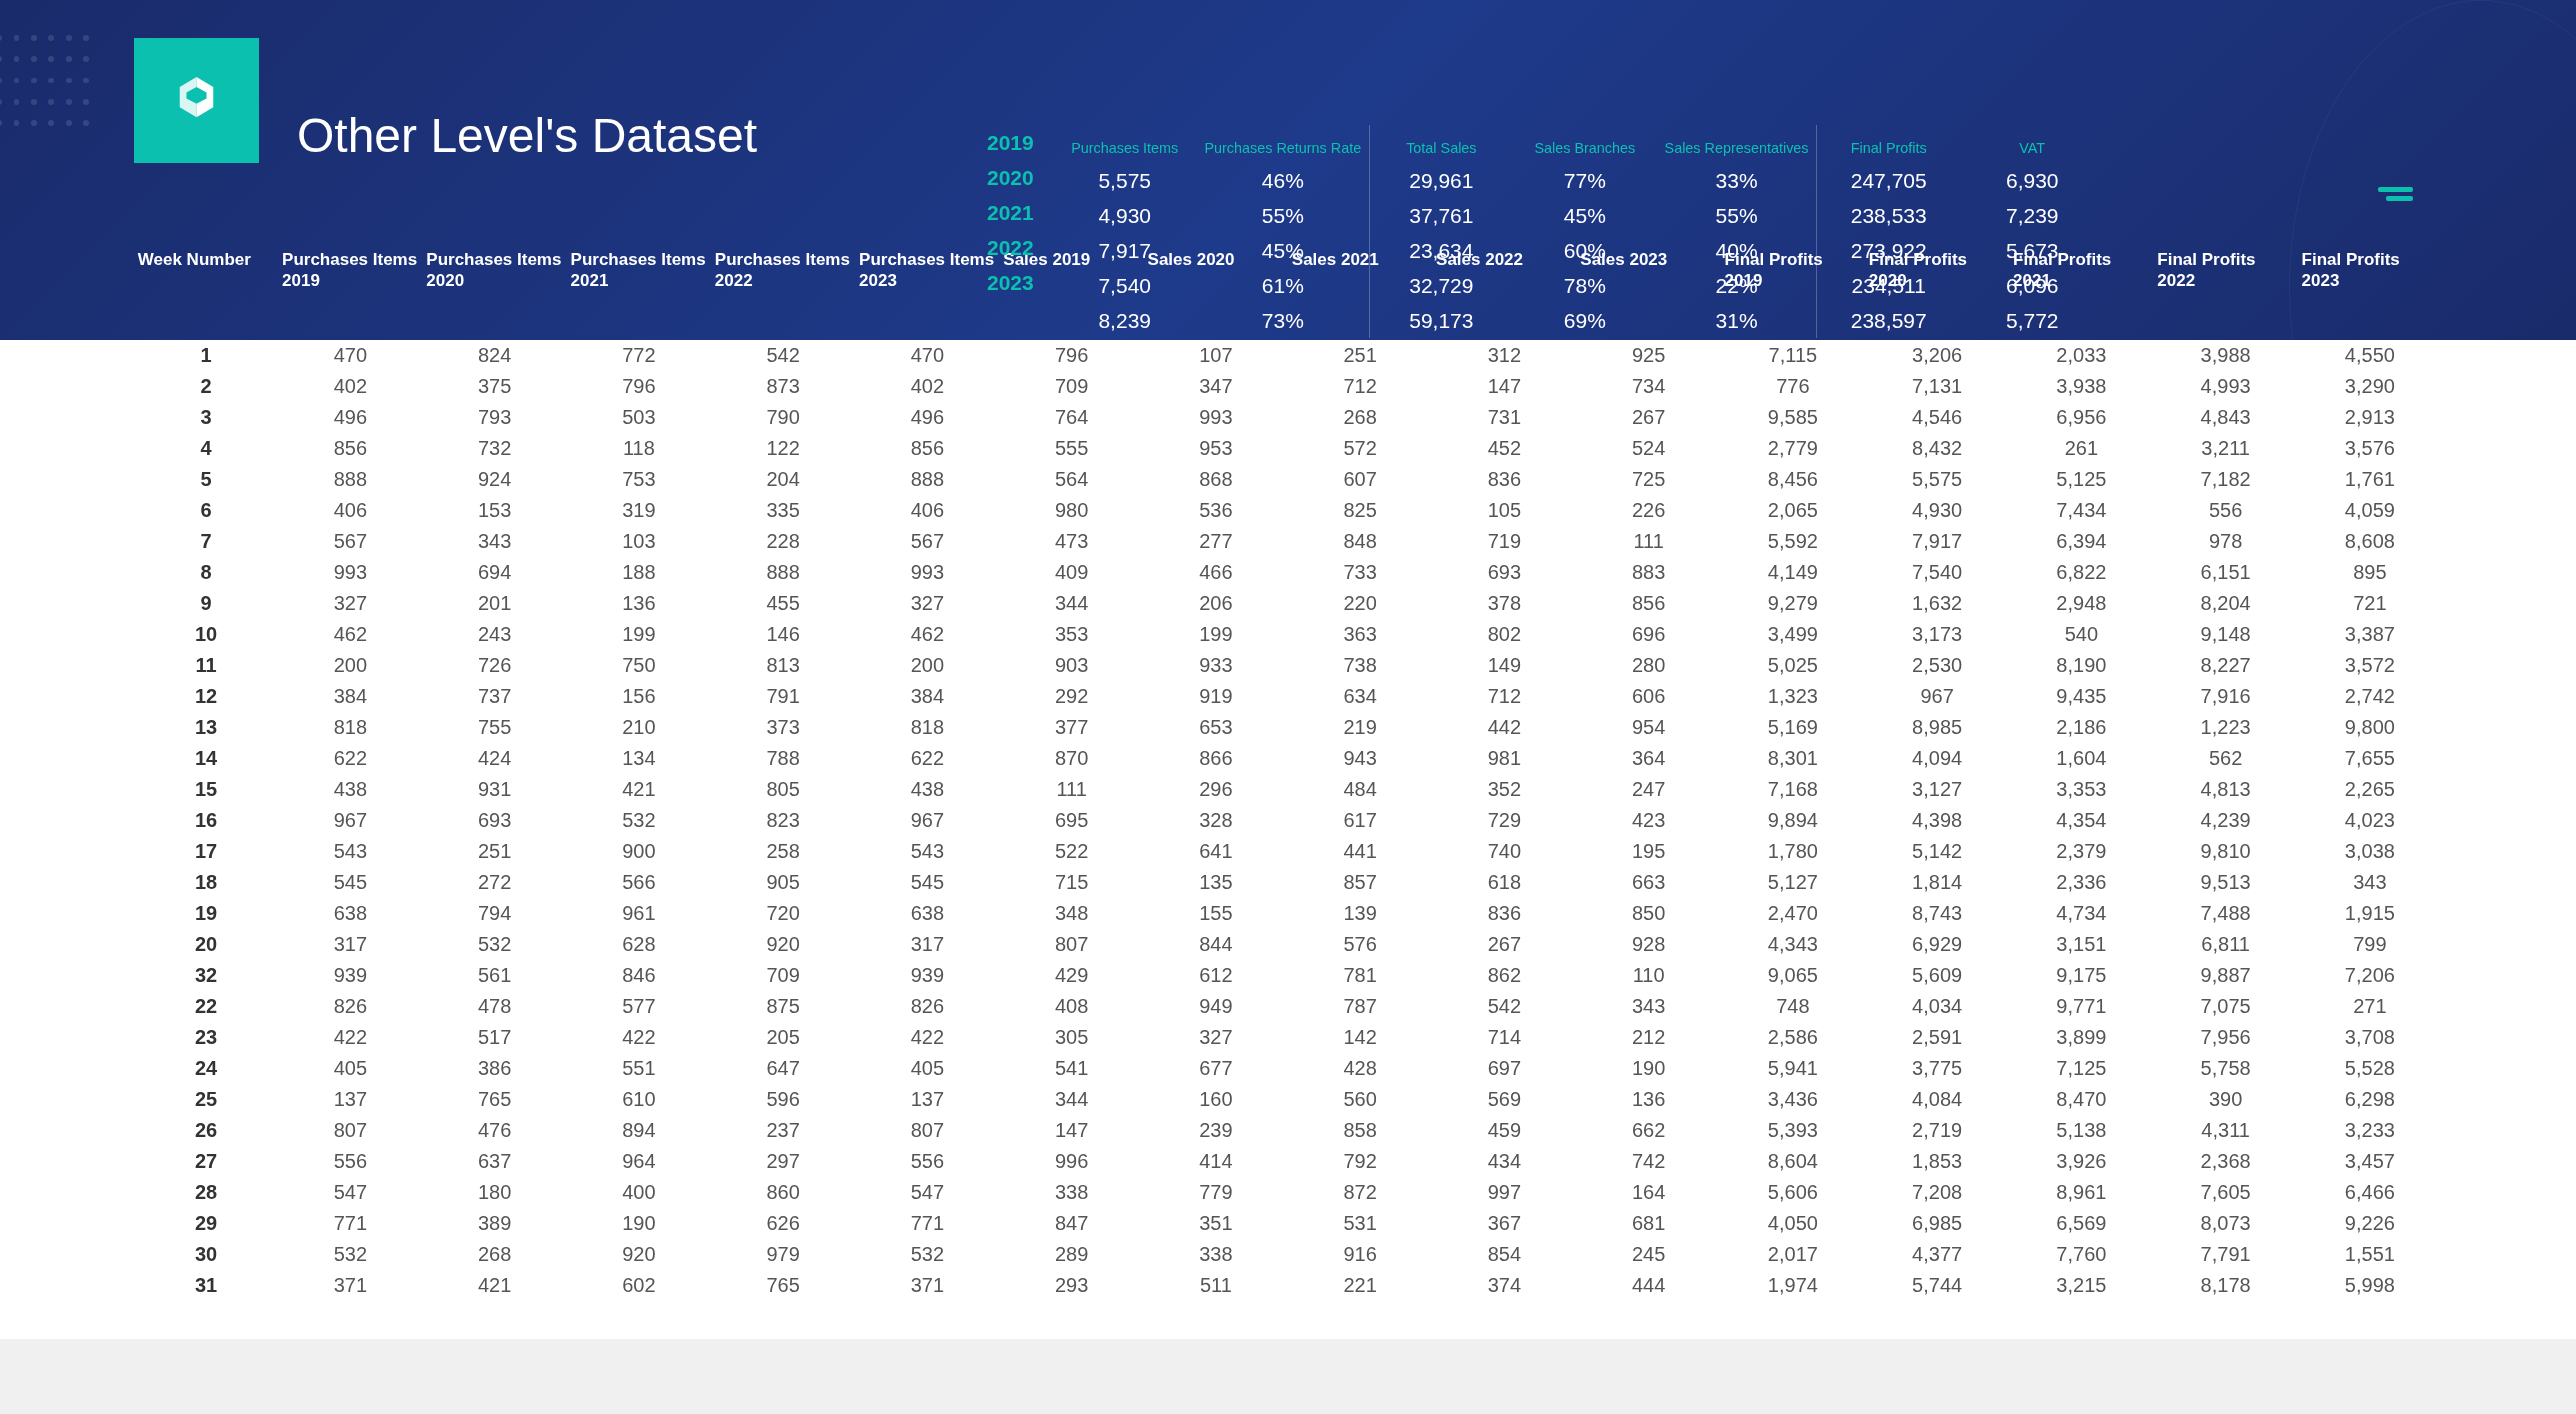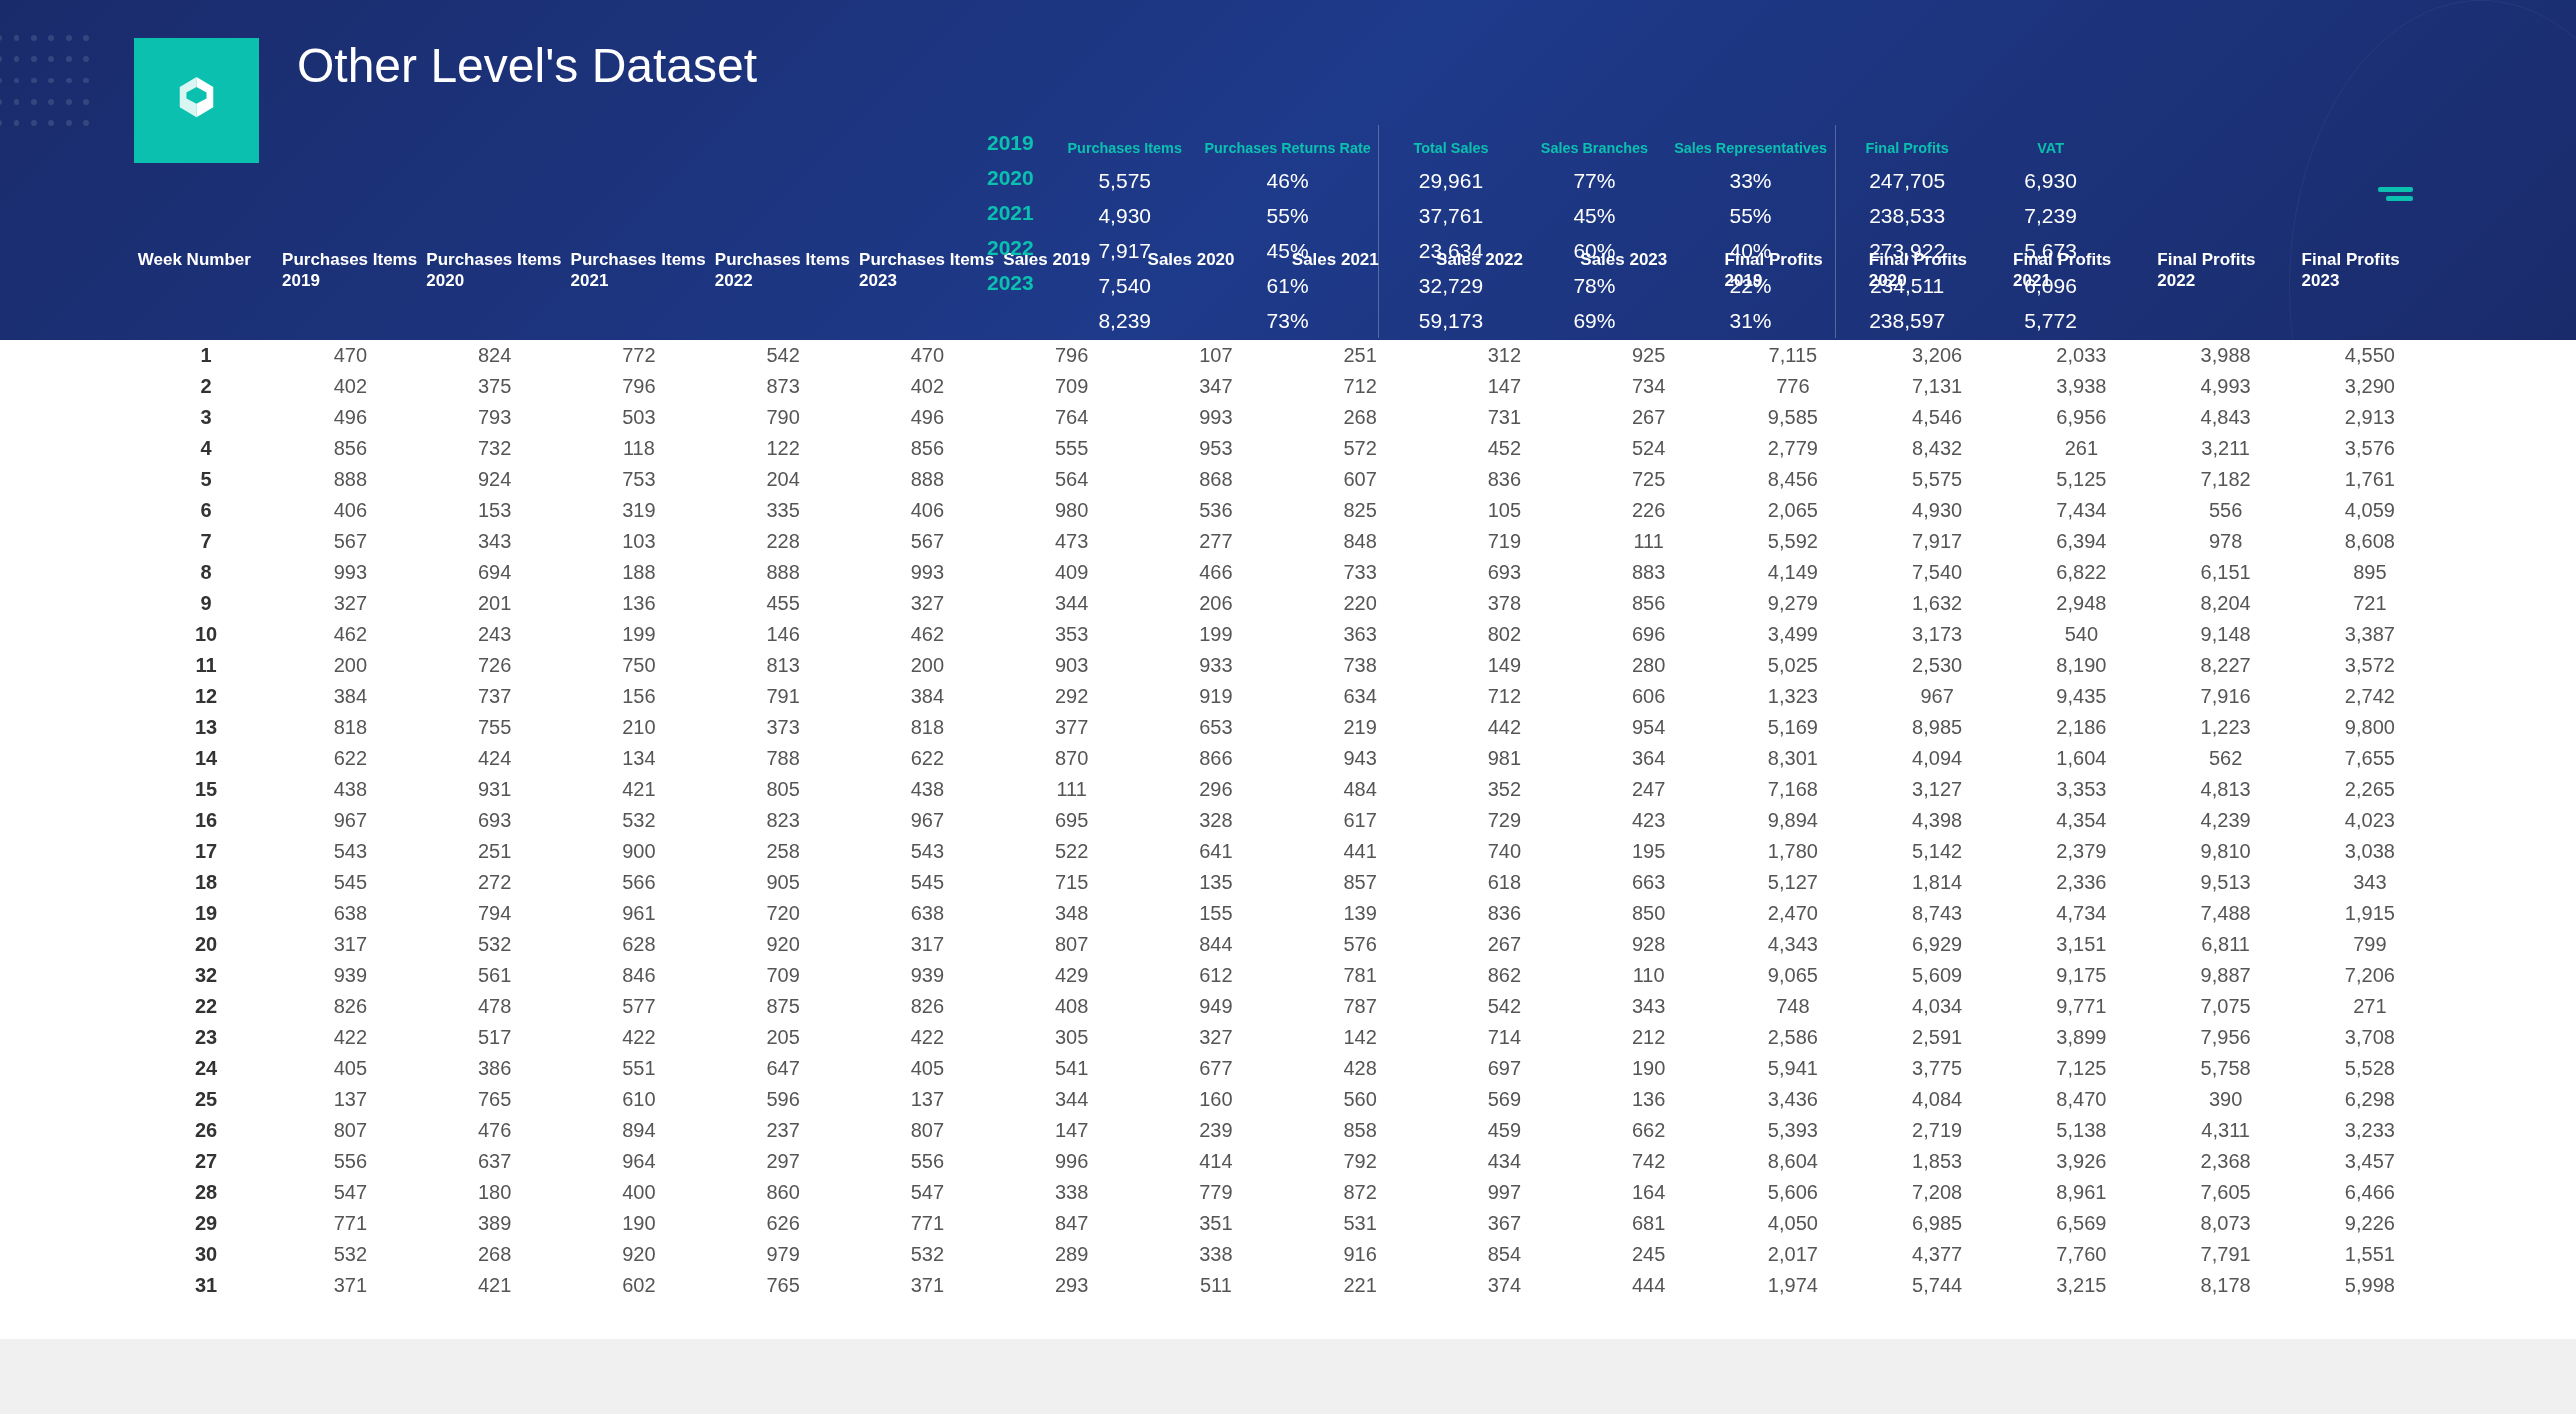--- a/index.html
+++ b/index.html
@@ -1,32 +1,32 @@
 <!DOCTYPE html>
 <html><head>
 <meta charset="utf-8">
 <style>
 *{margin:0;padding:0;box-sizing:border-box}
 body{font-family:-apple-system,BlinkMacSystemFont,"Segoe UI",Arial,sans-serif;background:#f0f0f0;width:2576px;overflow-x:auto}
 .scale-wrap{transform:scale(1);transform-origin:top left}
 .header{background:linear-gradient(135deg,#1a2b6b 0%,#1e3a8a 50%,#1a2b6b 100%);color:#fff;padding:38px 134px 29px 134px;position:relative;overflow:hidden}
 .dots{position:absolute;top:29px;left:-9.6px}
 .dot{display:inline-block;width:5.8px;height:5.8px;border-radius:50%;background:rgba(255,255,255,0.12);margin:5.8px}
-.logo-area{display:flex;align-items:flex-start;gap:38px}
+.logo-area{display:flex;align-items:flex-end;gap:38px}
 .logo{width:125px;height:125px;background:#0cc0b0;display:flex;align-items:center;justify-content:center}
 .logo svg{width:67px;height:67px}
 .title{font-size:48px;font-weight:400;color:#fff}
 .summary{position:absolute;top:125px;left:987px;display:flex;gap:0}
 .summary-block{display:flex;}
 .year-col{text-align:right;padding-right:19px}
 .year-col .hdr{height:38px}
 .year-col .yr{color:#0cc0b0;font-weight:700;font-size:21px;line-height:35px}
 .met-col{text-align:center;min-width:144px;padding:0 7.7px}
 .met-col.sep{border-left:1px solid rgba(255,255,255,0.25)}
-.met-col .hdr{color:#0cc0b0;font-size:14.4px;font-weight:700;height:38px;display:flex;align-items:flex-end;justify-content:center;padding-bottom:5.8px;line-height:1.2}
+.met-col .hdr{color:#0cc0b0;font-size:14.4px;font-weight:400;height:38px;display:flex;align-items:flex-end;justify-content:center;padding-bottom:5.8px;line-height:1.2}
 .met-col .val{color:#fff;font-size:21px;line-height:35px}
 .hamburger{position:absolute;top:182px;right:163px}
 .hamburger div{width:35px;height:4.8px;background:#0cc0b0;margin:4.8px 0;border-radius:1.9px}
 .hamburger div:nth-child(2){width:27px;margin-left:7.7px}
 .col-headers{display:flex;padding:67px 0 19px 0;margin-top:19px}
 .col-headers .ch{flex:1;text-align:left;color:#fff;font-size:17px;font-weight:700;line-height:1.25;padding:0 3.8px}
 .data-area{background:#fff;padding:0 134px 38px 134px}
 .data-row{display:flex;padding:0}
 .data-row .cell{flex:1;text-align:center;color:#555;font-size:20px;line-height:31px;padding:0 3.8px}
 .data-row .cell.wk{font-weight:700;color:#333}

